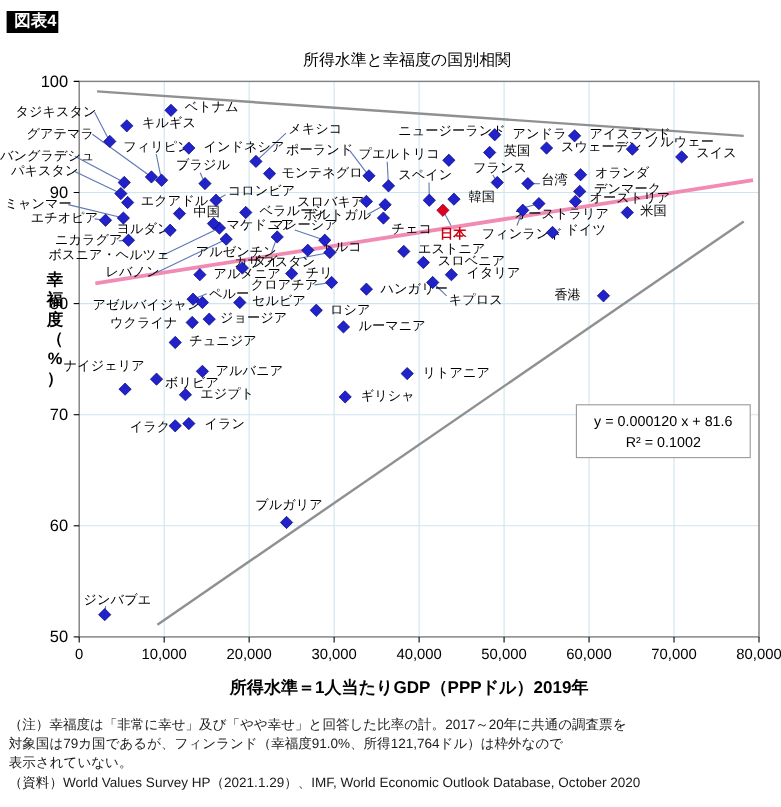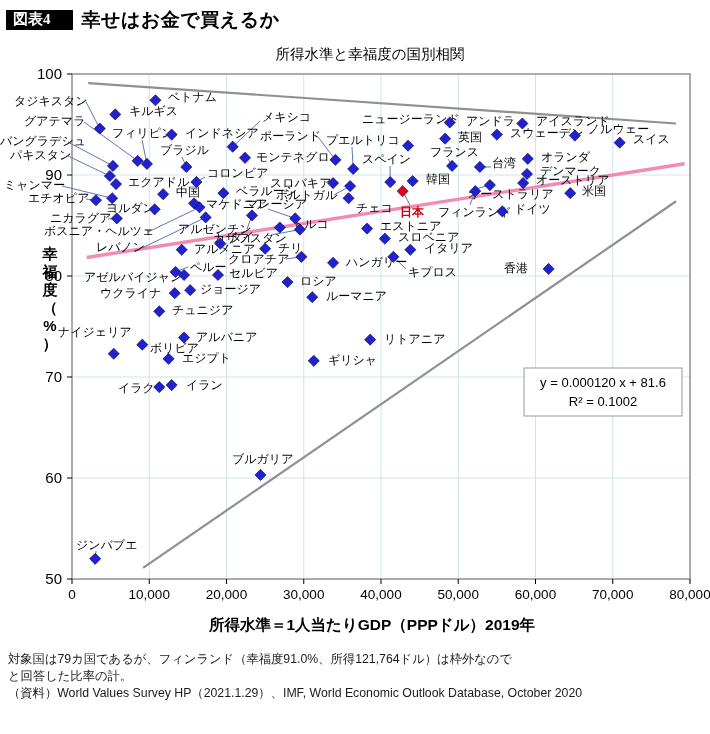--- a/index.html
+++ b/index.html
@@ -1,30 +1,29 @@
 <!DOCTYPE html>
 <html><head>
 <meta charset="utf-8">
 <style>
   html,body{margin:0;padding:0;background:#ffffff;width:710px;font-family:"Liberation Sans","DejaVu Sans",sans-serif;}
   .page{width:710px;height:734px;position:relative;background:#fff;overflow:hidden;}
   .hdr{display:flex;align-items:center;gap:9px;padding:7px 0 0 6px;height:26px;}
-  .hdr-badge{background:#000;color:#fff;font-weight:bold;font-size:15px;padding:2px 22px 3px 7px;line-height:1;font-family:Liberation Serif, serif;}
+  .hdr-badge{background:#000;color:#fff;font-weight:bold;font-size:15px;padding:2px 2px 3px 7px;line-height:1;}
   .hdr-title{font-weight:bold;font-size:19px;color:#000;letter-spacing:.5px;}
   svg{display:block;}
   .notes{padding:2px 8px 0 8px;font-size:12.3px;color:#1a1a1a;line-height:1.4;}
   .notes div{white-space:nowrap;}
 </style>
 </head>
 <body>
 
 <div class="page">
   <div class="hdr">
     <span class="hdr-badge">図表4</span>
-    <span class="hdr-title">幸せはお金で買えるか</span>
   </div>
 
   <svg id="chart" width="710" height="616" viewBox="0 32 710 616" xmlns="http://www.w3.org/2000/svg">
       <text x="370" y="58" font-size="14.5" text-anchor="middle" fill="#000">所得水準と幸福度の国別相関</text>
       <g>
         <line x1="72" y1="174" x2="690" y2="174" stroke="#cfe4ee" stroke-width="1"></line>
         <line x1="72" y1="275" x2="690" y2="275" stroke="#cfe4ee" stroke-width="1"></line>
         <line x1="72" y1="376" x2="690" y2="376" stroke="#cfe4ee" stroke-width="1"></line>
         <line x1="72" y1="477" x2="690" y2="477" stroke="#cfe4ee" stroke-width="1"></line>
         <line x1="149.25" y1="73" x2="149.25" y2="578" stroke="#cfe4ee" stroke-width="1"></line>
@@ -278,17 +277,18 @@
         <path d="M 348.555 191.62999999999997 L 354.15500000000003 197.22999999999996 L 348.555 202.82999999999996 L 342.955 197.22999999999996 Z" fill="#2222cc" stroke="#000066" stroke-width="0.6"></path>
       </g>
       <g>
         <rect x="524" y="367" width="158" height="48" fill="#fff" stroke="#999" stroke-width="1"></rect>
         <text x="603" y="386" font-size="13" text-anchor="middle" fill="#000">y = 0.000120 x + 81.6</text>
         <text x="603" y="405" font-size="13" text-anchor="middle" fill="#000">R² = 0.1002</text>
       </g>
     </svg>
 
   <div class="notes">
+    <div>（注）幸福度は「非常に幸せ」及び「やや幸せ」と回答した比率の計。2017～20年に共通の調査票を</div>
     <div>対象国は79カ国であるが、フィンランド（幸福度91.0%、所得121,764ドル）は枠外なので</div>
-    <div>と回答した比率の計。</div>
+    <div>表示されていない。</div>
     <div>（資料）World Values Survey HP（2021.1.29）、IMF, World Economic Outlook Database, October 2020</div>
   </div>
 </div>
 
 </body></html>

